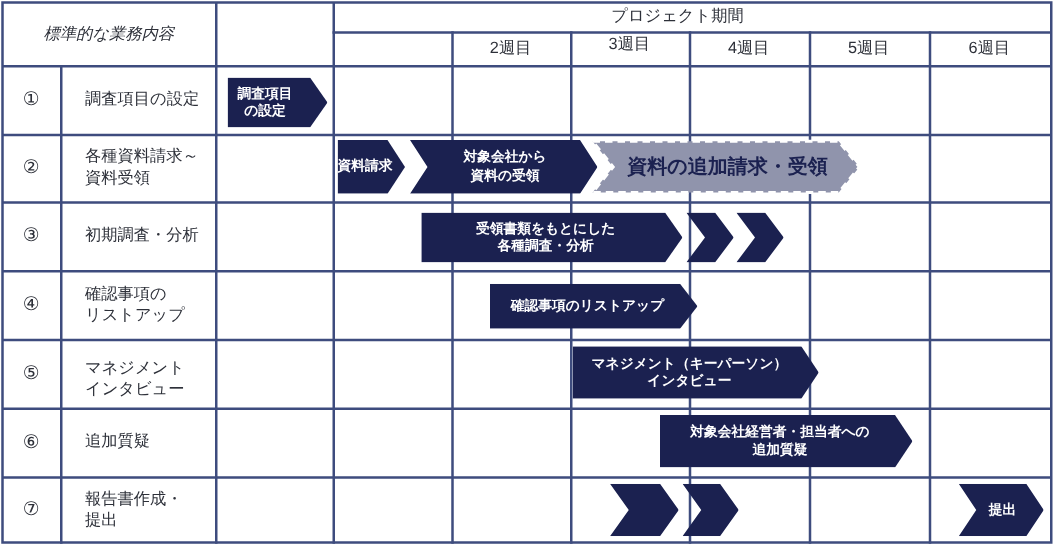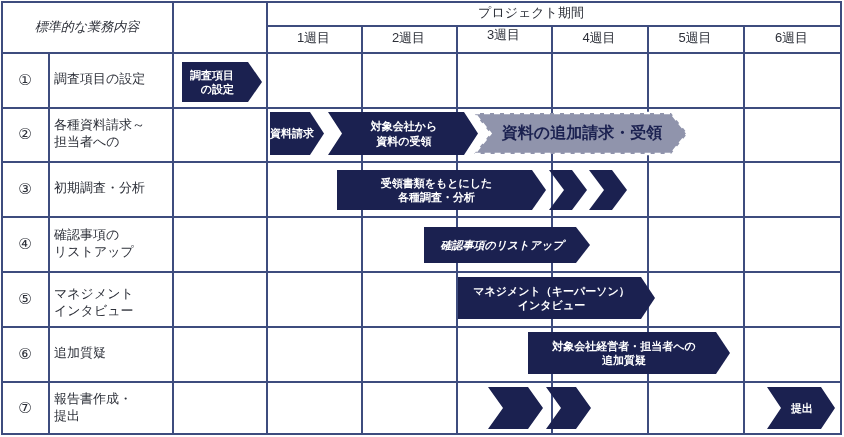--- a/index.html
+++ b/index.html
@@ -9,31 +9,31 @@
     color:#2d3039;overflow:hidden;
   }
   .frame{position:absolute;left:1px;top:1px;width:837px;height:430px;border:2px solid #3e4c7e;}
   .vline,.hline{position:absolute;background:#3e4c7e;}
   .vline{width:2px;}
   .hline{height:2px;}
   .cell{
     position:absolute;display:flex;align-items:center;justify-content:center;
     font-size:13px;line-height:1.3;white-space:pre-line;text-align:center;
   }
-  .cell.task{justify-content:flex-start;text-align:left;padding-left:6px;box-sizing:border-box;}
+  .cell.task{justify-content:flex-start;text-align:left;padding-left:20px;box-sizing:border-box;}
   .cell.num{font-size:15px;}
   .bar{
     position:absolute;display:flex;align-items:center;justify-content:center;
     background:#1b2150;color:#fff;font-size:11px;font-weight:bold;line-height:1.3;
     white-space:pre-line;text-align:center;z-index:3;box-sizing:border-box;
   }
   .arrow{clip-path:polygon(0 0, calc(100% - 14px) 0, 100% 50%, calc(100% - 14px) 100%, 0 100%);padding-right:10px;}
   .notch{clip-path:polygon(0 0, calc(100% - 14px) 0, 100% 50%, calc(100% - 14px) 100%, 0 100%, 14px 50%);padding-left:12px;}
   .chev{clip-path:polygon(0 0, calc(100% - 15px) 0, 100% 50%, calc(100% - 15px) 100%, 0 100%, 15px 50%);}
-  .ta-left{justify-content:flex-start;text-align:right;padding-left:8px;}
+  .ta-left{justify-content:flex-start;text-align:center;padding-left:8px;}
   .grayArrow{position:absolute;z-index:2;}
   .grayArrow svg{position:absolute;left:0;top:0;}
   .grayArrow .glabel{
     position:absolute;left:18px;right:16px;top:0;bottom:0;display:flex;align-items:center;justify-content:center;
     color:#1b2150;font-size:16px;font-weight:bold;
   }
 </style>
 </head>
 <body>
 
@@ -51,33 +51,32 @@
   <div class="hline" style="left:266px;top:25px;width:574px;"></div>
   <div class="hline" style="left:2px;top:52px;width:838px;"></div>
   <div class="hline" style="left:2px;top:107px;width:838px;"></div>
   <div class="hline" style="left:2px;top:161px;width:838px;"></div>
   <div class="hline" style="left:2px;top:216px;width:838px;"></div>
   <div class="hline" style="left:2px;top:271px;width:838px;"></div>
   <div class="hline" style="left:2px;top:326px;width:838px;"></div>
   <div class="hline" style="left:2px;top:381px;width:838px;"></div>
 
   <div class="cell" style="left:2px;top:2px;width:170px;height:50px;font-style:italic;">標準的な業務内容</div>
-  <div class="cell" style="left:270px;top:2px;width:522px;height:23px;">プロジェクト期間</div>
-  <div class="cell" style="left:266px;top:25px;width:95px;height:27px;">1週目</div>
+  <div class="cell" style="left:281px;top:2px;width:522px;height:23px;">プロジェクト期間</div>
   <div class="cell" style="left:361px;top:25px;width:95px;height:27px;">2週目</div>
   <div class="cell" style="left:456px;top:25px;width:95px;height:20px;">3週目</div>
   <div class="cell" style="left:551px;top:25px;width:96px;height:27px;">4週目</div>
   <div class="cell" style="left:647px;top:25px;width:96px;height:27px;">5週目</div>
   <div class="cell" style="left:743px;top:25px;width:97px;height:27px;">6週目</div>
 
   <div class="cell num" style="left:2px;top:52px;width:46px;height:55px;">①</div>
   <div class="cell task" style="left:48px;top:52px;width:124px;height:55px;">調査項目の設定</div>
   <div class="cell num" style="left:2px;top:107px;width:46px;height:54px;">②</div>
   <div class="cell task" style="left:48px;top:107px;width:124px;height:54px;">各種資料請求～
-担当者への</div>
+資料受領</div>
   <div class="cell num" style="left:2px;top:161px;width:46px;height:55px;">③</div>
   <div class="cell task" style="left:48px;top:161px;width:124px;height:55px;">初期調査・分析</div>
   <div class="cell num" style="left:2px;top:216px;width:46px;height:55px;">④</div>
   <div class="cell task" style="left:48px;top:216px;width:124px;height:55px;">確認事項の
 リストアップ</div>
   <div class="cell num" style="left:2px;top:271px;width:46px;height:55px;">⑤</div>
   <div class="cell task" style="left:48px;top:271px;width:124px;height:64px;">マネジメント
 インタビュー</div>
   <div class="cell num" style="left:2px;top:326px;width:46px;height:55px;">⑥</div>
   <div class="cell task" style="left:48px;top:326px;width:124px;height:55px;">追加質疑</div>
@@ -96,21 +95,21 @@
       <path d="M 2 2 L 199 2 L 215.5 22.5 L 199 43 L 2 43 L 18.5 22.5 Z" fill="#9094ac" stroke="#ffffff" stroke-width="2.5" stroke-dasharray="6 4"></path>
     </svg>
     <div class="glabel">資料の追加請求・受領</div>
   </div>
 
   <div class="bar arrow" style="left:337px;top:170px;width:209px;height:40px;">受領書類をもとにした
 各種調査・分析</div>
   <div class="bar chev" style="left:549px;top:170px;width:38px;height:40px;"></div>
   <div class="bar chev" style="left:589px;top:170px;width:38px;height:40px;"></div>
 
-  <div class="bar arrow" style="left:424px;top:227px;width:166px;height:36px;font-style:italic;">確認事項のリストアップ</div>
+  <div class="bar arrow" style="left:392px;top:227px;width:166px;height:36px;">確認事項のリストアップ</div>
 
   <div class="bar arrow" style="left:458px;top:277px;width:197px;height:42px;">マネジメント（キーパーソン）
 インタビュー</div>
 
   <div class="bar arrow" style="left:528px;top:332px;width:202px;height:42px;">対象会社経営者・担当者への
 追加質疑</div>
 
   <div class="bar chev" style="left:488px;top:387px;width:55px;height:42px;"></div>
   <div class="bar chev" style="left:546px;top:387px;width:45px;height:42px;"></div>
   <div class="bar notch arrow" style="left:767px;top:387px;width:68px;height:42px;clip-path:polygon(0 0, calc(100% - 14px) 0, 100% 50%, calc(100% - 14px) 100%, 0 100%, 14px 50%);">提出</div>

